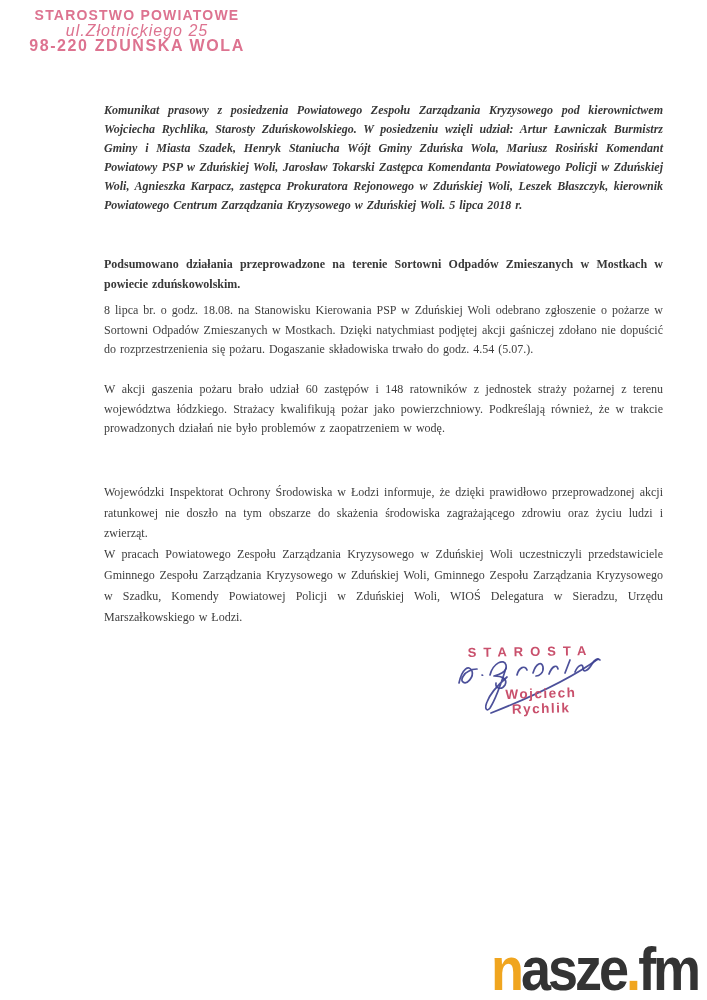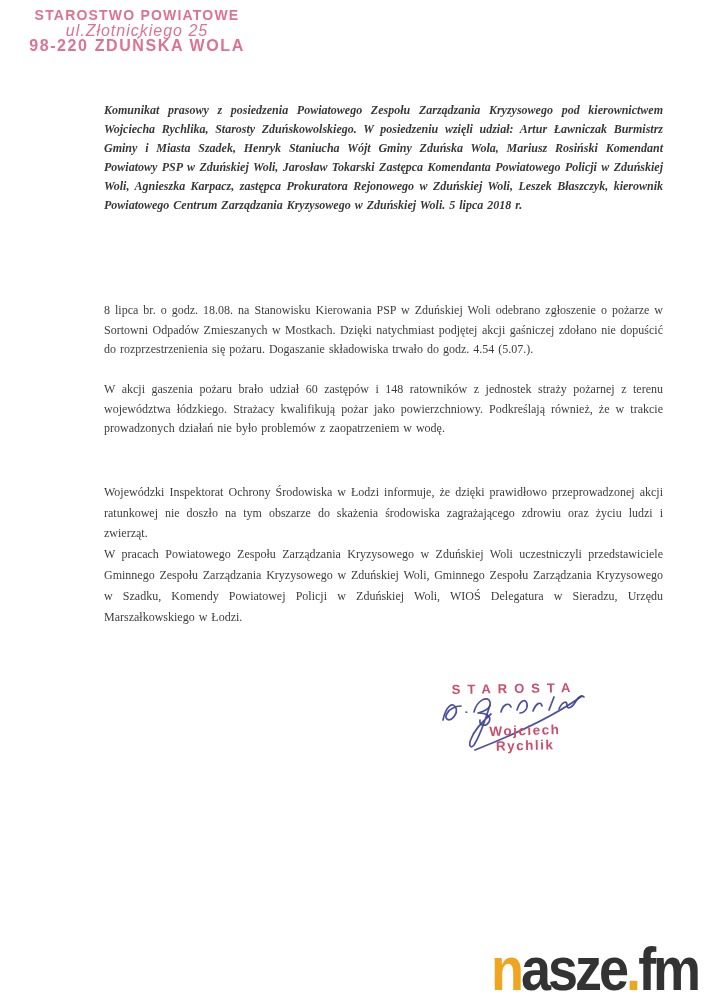--- a/index.html
+++ b/index.html
@@ -43,21 +43,21 @@
   .para-1{top:239px;font-weight:bold;color:#383838;}
   .para-2{top:285px;}
   .para-3{top:364px;}
   .para-4{top:422px;}
   .para-5{top:466px;line-height:20.5px;}
   .para-6{top:528px;line-height:21px;}
 
   
   .signature-block{
     position:absolute;
-    left:432px;top:638px;width:165px;height:85px;margin-top:37px;
+    left:448px;top:638px;width:165px;height:85px;
   }
   .starosta-title{
     position:absolute;left:0;top:6px;width:165px;
     text-align:center;
     font-size:13px;font-weight:bold;
     letter-spacing:7px;
     color:#c9506c;
     transform:rotate(-1deg);
   }
   .signer-name{
@@ -100,20 +100,21 @@
 
 <div class="page">
 
   <div class="letterhead">
     <div class="lh-0">STAROSTWO POWIATOWE</div>
     <div class="lh-2">ul.Złotnickiego 25</div>
     <div class="lh-3">98-220 ZDUŃSKA WOLA</div>
   </div>
 
   <p class="para para-0">Komunikat prasowy z posiedzenia Powiatowego Zespołu Zarządzania Kryzysowego pod kierownictwem Wojciecha Rychlika, Starosty Zduńskowolskiego. W posiedzeniu wzięli udział: Artur Ławniczak Burmistrz Gminy i Miasta Szadek, Henryk Staniucha Wójt Gminy Zduńska Wola, Mariusz Rosiński  Komendant Powiatowy PSP w Zduńskiej Woli, Jarosław Tokarski Zastępca Komendanta Powiatowego Policji w Zduńskiej Woli, Agnieszka Karpacz, zastępca Prokuratora Rejonowego w Zduńskiej Woli, Leszek Błaszczyk, kierownik Powiatowego Centrum Zarządzania Kryzysowego w Zduńskiej Woli. 5 lipca 2018 r.</p>
+  <p class="para para-1">Podsumowano działania przeprowadzone na terenie Sortowni Odpadów Zmieszanych w Mostkach w powiecie zduńskowolskim.</p>
   <p class="para para-2">8 lipca br. o godz. 18.08. na Stanowisku Kierowania PSP  w Zduńskiej Woli odebrano zgłoszenie o pożarze w Sortowni Odpadów Zmieszanych w Mostkach. Dzięki natychmiast podjętej akcji gaśniczej zdołano nie dopuścić do rozprzestrzenienia się pożaru. Dogaszanie składowiska trwało do godz. 4.54 (5.07.).</p>
   <p class="para para-3">W akcji gaszenia pożaru brało udział 60 zastępów i 148 ratowników z jednostek straży pożarnej z terenu województwa łódzkiego. Strażacy kwalifikują pożar jako powierzchniowy. Podkreślają również, że w trakcie prowadzonych działań nie było problemów z zaopatrzeniem w  wodę.</p>
   <p class="para para-6">W pracach Powiatowego Zespołu Zarządzania Kryzysowego w Zduńskiej Woli uczestniczyli przedstawiciele Gminnego Zespołu Zarządzania Kryzysowego w Zduńskiej Woli, Gminnego Zespołu Zarządzania Kryzysowego w Szadku, Komendy Powiatowej Policji w Zduńskiej Woli, WIOŚ Delegatura w Sieradzu, Urzędu Marszałkowskiego w Łodzi.</p>
   <p class="para para-5">Wojewódzki Inspektorat Ochrony Środowiska w Łodzi informuje, że dzięki prawidłowo przeprowadzonej akcji ratunkowej nie doszło na tym obszarze do skażenia środowiska zagrażającego zdrowiu oraz życiu ludzi i zwierząt.</p>
 
   <div class="signature-block">
     <div class="starosta-title">STAROSTA</div>
     <svg class="signature-scribble" viewBox="0 0 165 85" xmlns="http://www.w3.org/2000/svg">
       <path d="M11 45 C14 31 21 26 24 33 C26 39 19 47 15 44 C12 42 16 35 21 33 C24 31 27 31 29 31"></path>
       <path d="M34 37 l0.6 0.2"></path>

